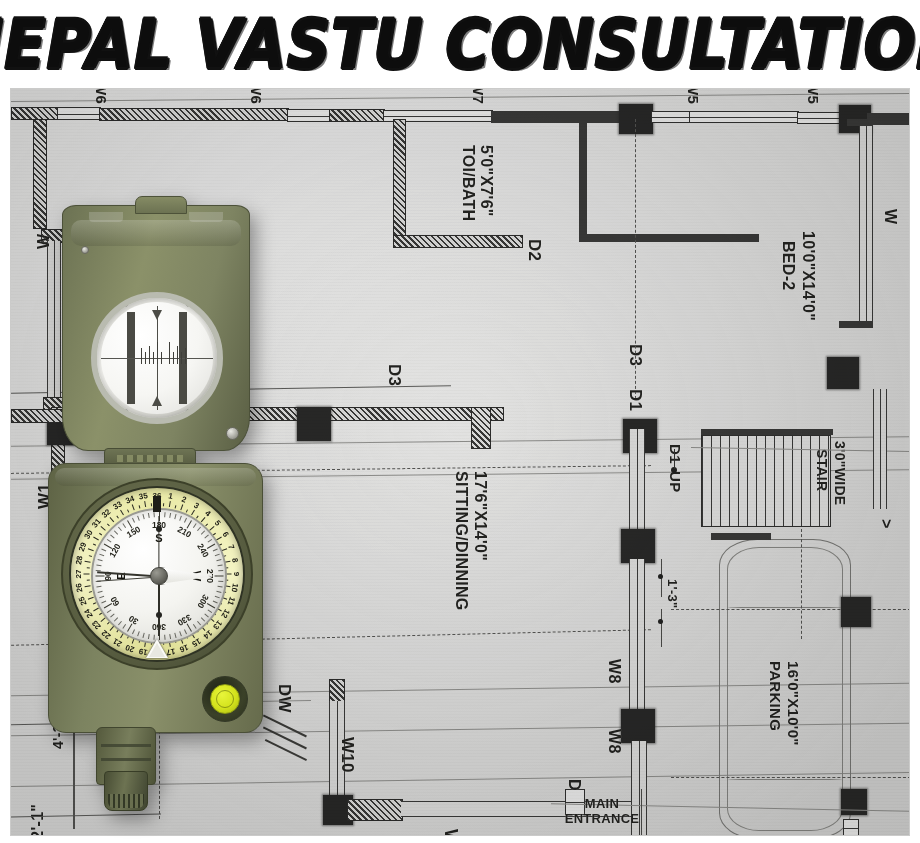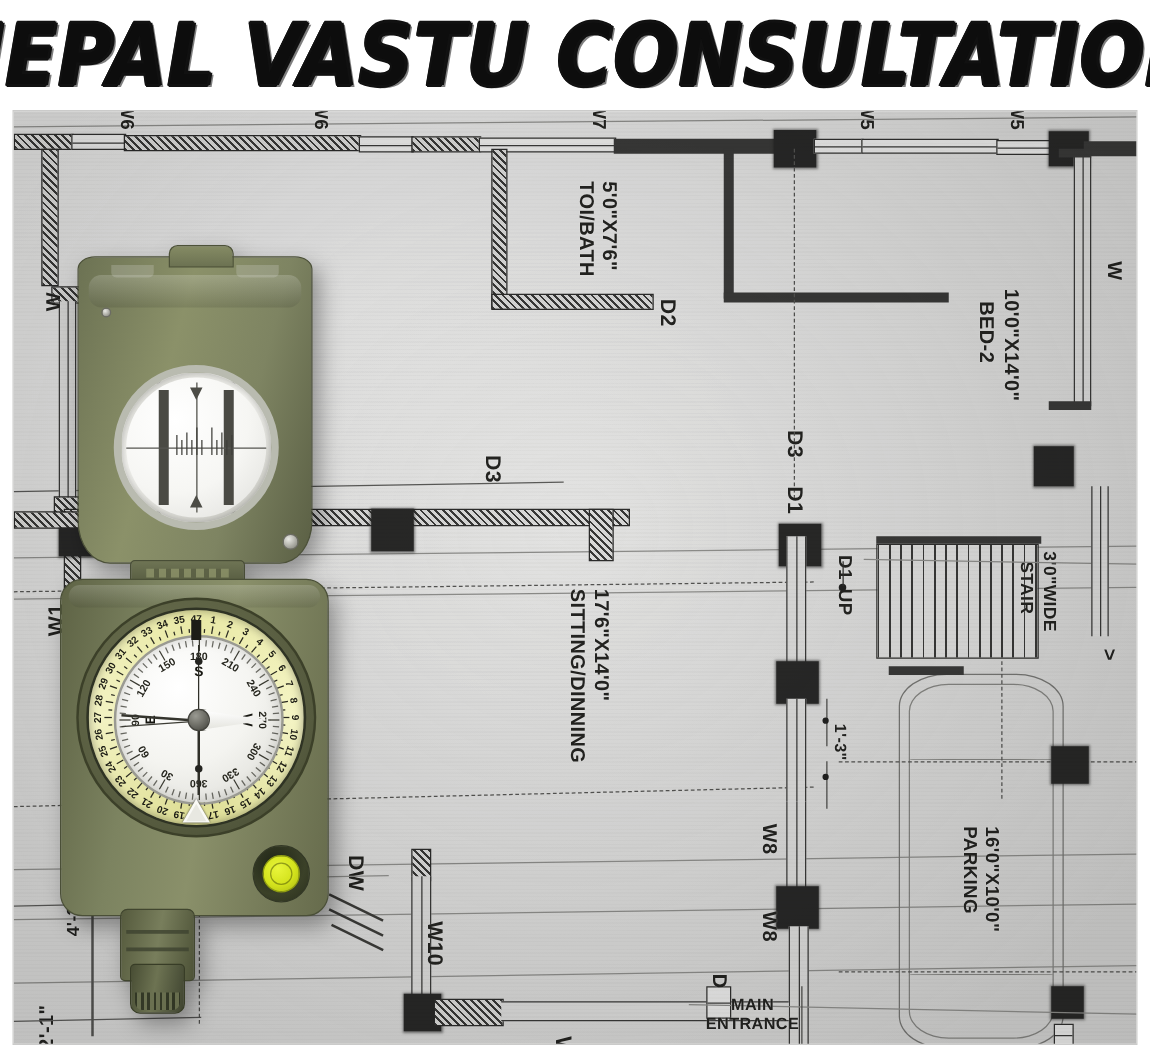--- a/index.html
+++ b/index.html
@@ -606,21 +606,21 @@
               <div class="bz-num" style="transform: translate(-77.7998px, 13.7182px) translate(-50%, -50%) rotate(260deg);">26</div>
               <div class="bz-num" style="transform: translate(-79px, 1.45121e-14px) translate(-50%, -50%) rotate(270deg);">27</div>
               <div class="bz-num" style="transform: translate(-77.7998px, -13.7182px) translate(-50%, -50%) rotate(280deg);">28</div>
               <div class="bz-num" style="transform: translate(-74.2357px, -27.0196px) translate(-50%, -50%) rotate(290deg);">29</div>
               <div class="bz-num" style="transform: translate(-68.416px, -39.5px) translate(-50%, -50%) rotate(300deg);">30</div>
               <div class="bz-num" style="transform: translate(-60.5175px, -50.7802px) translate(-50%, -50%) rotate(310deg);">31</div>
               <div class="bz-num" style="transform: translate(-50.7802px, -60.5175px) translate(-50%, -50%) rotate(320deg);">32</div>
               <div class="bz-num" style="transform: translate(-39.5px, -68.416px) translate(-50%, -50%) rotate(330deg);">33</div>
               <div class="bz-num" style="transform: translate(-27.0196px, -74.2357px) translate(-50%, -50%) rotate(340deg);">34</div>
               <div class="bz-num" style="transform: translate(-13.7182px, -77.7998px) translate(-50%, -50%) rotate(350deg);">35</div>
-              <div class="bz-num" style="transform: translate(-1.93494e-14px, -79px) translate(-50%, -50%) rotate(360deg);">47</div>
+              <div class="bz-num" style="transform: translate(-1.93494e-14px, -79px) translate(-50%, -50%) rotate(360deg);">36</div>
             </div>
           <div id="bezel-ticks">
               <div class="bz-tick" style="height: 6px; margin-left: -0.5px; transform-origin: 50% 0px; transform: rotate(180deg) translateY(68px);"></div>
               <div class="bz-tick" style="height: 3px; margin-left: -0.5px; transform-origin: 50% 0px; transform: rotate(185deg) translateY(68px);"></div>
               <div class="bz-tick" style="height: 6px; margin-left: -0.5px; transform-origin: 50% 0px; transform: rotate(190deg) translateY(68px);"></div>
               <div class="bz-tick" style="height: 3px; margin-left: -0.5px; transform-origin: 50% 0px; transform: rotate(195deg) translateY(68px);"></div>
               <div class="bz-tick" style="height: 6px; margin-left: -0.5px; transform-origin: 50% 0px; transform: rotate(200deg) translateY(68px);"></div>
               <div class="bz-tick" style="height: 3px; margin-left: -0.5px; transform-origin: 50% 0px; transform: rotate(205deg) translateY(68px);"></div>
               <div class="bz-tick" style="height: 6px; margin-left: -0.5px; transform-origin: 50% 0px; transform: rotate(210deg) translateY(68px);"></div>
               <div class="bz-tick" style="height: 3px; margin-left: -0.5px; transform-origin: 50% 0px; transform: rotate(215deg) translateY(68px);"></div>

